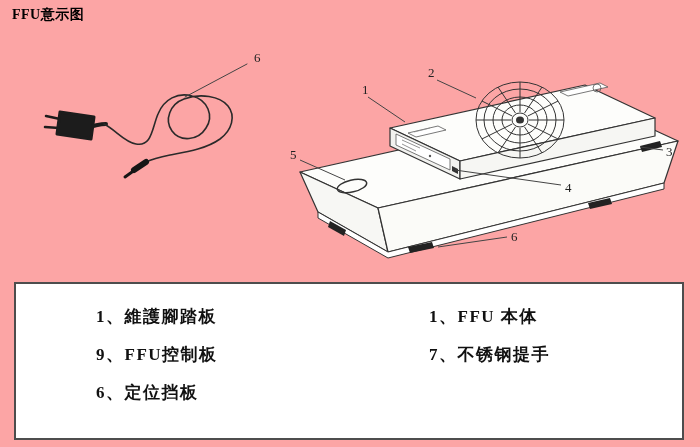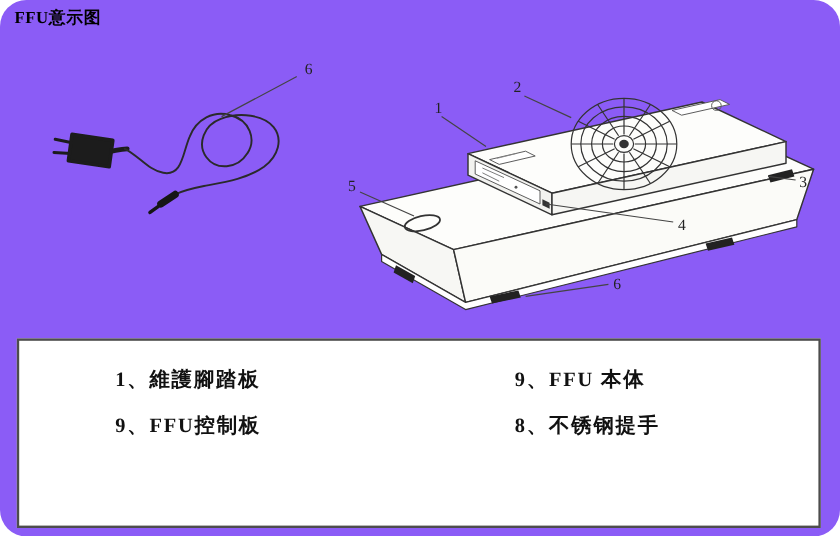--- a/index.html
+++ b/index.html
@@ -1,18 +1,18 @@
 <!DOCTYPE html>
 <html><head>
 <meta charset="utf-8">
 <style>
   html,body{margin:0;padding:0;background:#fff;}
   .page{
-    position:relative;width:700px;height:447px;background:#8b5cf6;overflow:hidden;
-    font-family:"Liberation Serif","DejaVu Serif",serif;color:#111;border-radius:22px;
+    position:relative;width:700px;height:447px;background:#fca5a5;overflow:hidden;
+    font-family:"Liberation Serif","DejaVu Serif",serif;color:#111;
   }
   .title{
     position:absolute;left:12px;top:6px;font-size:14px;font-weight:bold;color:#000;
     letter-spacing:0.5px;
   }
   .diagram-svg{position:absolute;left:0;top:0;}
   .callout{font-family:"Liberation Serif","DejaVu Serif",serif;font-size:13px;fill:#222;}
   .legend{
     position:absolute;left:14px;top:282px;width:670px;height:158px;
     border:2px solid #4d4d4d;box-sizing:border-box;background:#fff;
@@ -134,19 +134,20 @@
       <text x="666" y="156" class="callout">3</text>
       <text x="565" y="192" class="callout">4</text>
       <text x="290" y="159" class="callout">5</text>
       <text x="511" y="241" class="callout">6</text>
     </g>
   </svg>
 
   <div class="legend">
     <div class="legend-grid">
       <div class="legend-item">1、維護腳踏板</div>
-      <div class="legend-item">9、FFU 本体</div>
+      <div class="legend-item">1、FFU 本体</div>
       <div class="legend-item">9、FFU控制板</div>
-      <div class="legend-item">8、不锈钢提手</div>
+      <div class="legend-item">7、不锈钢提手</div>
+      <div class="legend-item">6、定位挡板</div>
     </div>
   </div>
 
 </div>
 
 </body></html>

